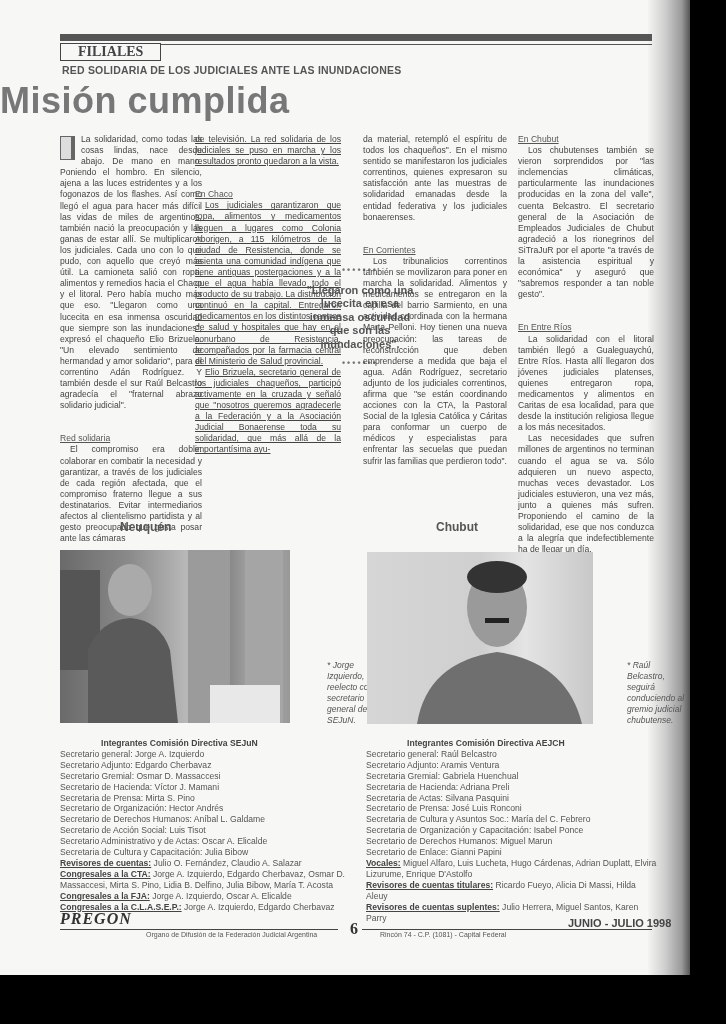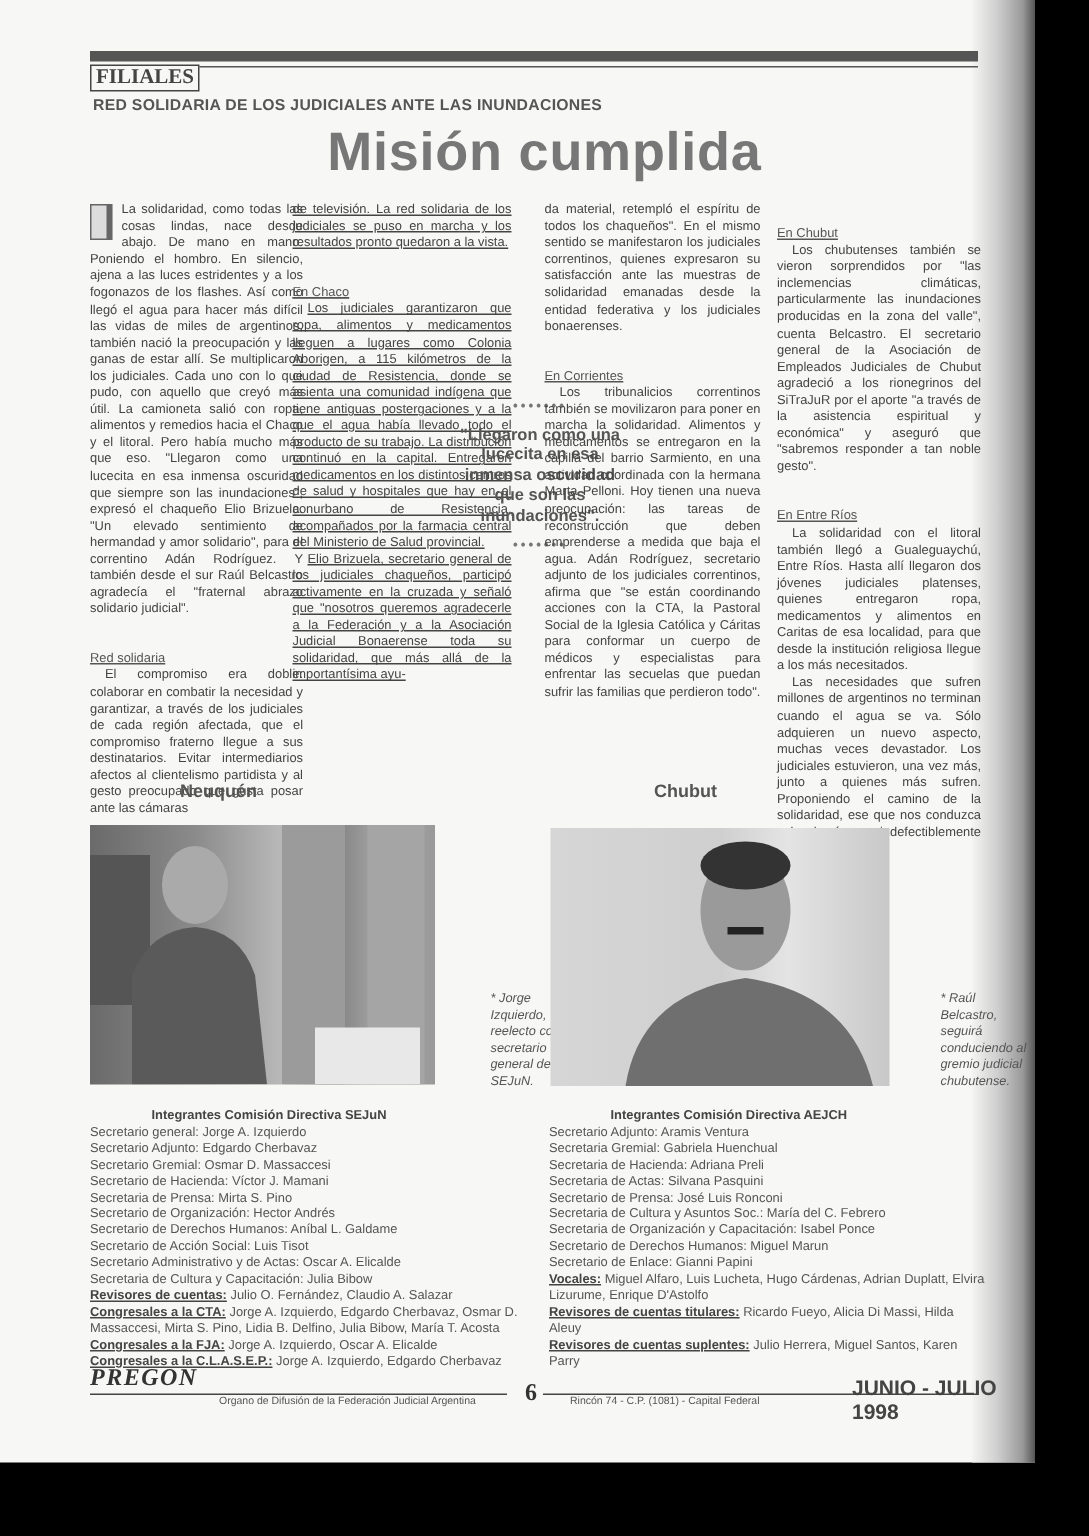--- a/index.html
+++ b/index.html
@@ -1,43 +1,43 @@
 <!DOCTYPE html>
 <html><head>
 <meta charset="utf-8">
 <style>
   html,body{margin:0;padding:0;}
   body{width:726px;height:1024px;background:#000;position:relative;overflow:hidden;font-family:"Liberation Sans",sans-serif;color:#333;}
   .page{position:absolute;left:0;top:0;width:690px;height:975px;background:#f7f7f5;}
   .edge{position:absolute;left:648px;top:0;width:42px;height:975px;background:linear-gradient(to right,#f4f4f2 0%,#cfcfcf 40%,#9a9a9a 80%,#555 100%);}
   .topbar{position:absolute;left:60px;top:34px;width:592px;height:7px;background:#555;}
   .topline{position:absolute;left:60px;top:44px;width:592px;height:1px;background:#555;}
-  .section-tag{position:absolute;left:60px;top:43px;font-family:"Liberation Serif",serif;font-weight:bold;font-size:14px;color:#444;border:1px solid #444;padding:0 3px;line-height:16px;background:#f7f7f5;}
+  .section-tag{position:absolute;left:60px;top:43px;font-family:"Liberation Serif",serif;font-weight:bold;font-size:14px;color:#444;border:1px solid #444;padding:0 17px;line-height:16px;background:#f7f7f5;}
   .kicker{position:absolute;left:62px;top:64px;font-size:10.5px;font-weight:bold;color:#555;letter-spacing:0.2px;}
-  .headline{position:absolute;left:0;width:726px;top:80px;text-align:center;font-size:36px;font-weight:bold;color:#777;letter-spacing:0.5px;padding-left:0;}
+  .headline{position:absolute;left:0;width:726px;top:80px;font-size:36px;font-weight:bold;color:#777;letter-spacing:0.5px;padding-left:0;}
   .col{position:absolute;font-size:8.6px;line-height:11.1px;color:#444;text-align:justify;}
   .col p{margin:0;text-indent:10px;}
   .col p.noindent{text-indent:0;}
   .col .sub{text-decoration:underline;font-weight:normal;color:#555;margin-top:22px;}
   .dropcap{float:left;width:10px;height:22px;border:1px solid #666;border-right-width:4px;margin:2px 6px 0 0;background:#ddd;}
   .pull{position:absolute;left:300px;top:262px;width:120px;text-align:center;font-weight:bold;font-size:11px;line-height:13.5px;color:#555;}
   .dots{letter-spacing:2px;font-size:9px;color:#777;margin:2px 0 6px;}
   .region-title{position:absolute;font-size:12px;font-weight:bold;color:#555;}
   .photo{position:absolute;background:#888;overflow:hidden;}
   .caption{position:absolute;font-style:italic;font-size:8.5px;line-height:11px;color:#555;margin-left:30px;}
   .list{position:absolute;font-size:8.6px;line-height:10.9px;color:#555;}
   .list .h{font-weight:bold;color:#444;margin-left:41px;}
   .list b{color:#444;}
   .list b.u{text-decoration:underline;}
   .footer-logo{position:absolute;left:60px;top:910px;font-family:"Liberation Serif",serif;font-style:italic;font-weight:bold;font-size:16px;color:#333;letter-spacing:1px;}
   .fline1{position:absolute;left:60px;top:929px;width:278px;height:1px;background:#444;}
   .fline2{position:absolute;left:362px;top:929px;width:290px;height:1px;background:#444;}
   .ftxt{position:absolute;font-size:7px;color:#555;}
   .pagenum{position:absolute;left:350px;top:920px;font-family:"Liberation Serif",serif;font-weight:bold;font-size:16px;color:#333;}
-  .date{position:absolute;left:568px;top:917px;font-size:14px;font-weight:bold;color:#444;}
+  .date{position:absolute;left:568px;top:917px;font-size:11px;font-weight:bold;color:#444;}
 </style>
 </head>
 <body>
 
 <div class="page">
   <div class="edge"></div>
   <div class="topbar"></div>
   <div class="topline"></div>
   <div class="section-tag">FILIALES</div>
   <div class="kicker">RED SOLIDARIA DE LOS JUDICIALES ANTE LAS INUNDACIONES</div>
@@ -62,21 +62,21 @@
     <div class="dots" style="margin-top:6px;">•••••••</div>
   </div>
 
   <div class="col" style="left:363px;top:134px;width:144px;">
     <p class="noindent">da material, retempló el espíritu de todos los chaqueños". En el mismo sentido se manifestaron los judiciales correntinos, quienes expresaron su satisfacción ante las muestras de solidaridad emanadas desde la entidad federativa y los judiciales bonaerenses.</p>
     <p class="noindent sub">En Corrientes</p>
     <p style="margin-left:0;">Los tribunalicios correntinos también se movilizaron para poner en marcha la solidaridad. Alimentos y medicamentos se entregaron en la capilla del barrio Sarmiento, en una actividad coordinada con la hermana Marta Pelloni. Hoy tienen una nueva preocupación: las tareas de reconstrucción que deben emprenderse a medida que baja el agua. Adán Rodríguez, secretario adjunto de los judiciales correntinos, afirma que "se están coordinando acciones con la CTA, la Pastoral Social de la Iglesia Católica y Cáritas para conformar un cuerpo de médicos y especialistas para enfrentar las secuelas que puedan sufrir las familias que perdieron todo".</p>
   </div>
 
   <div class="col" style="left:518px;top:134px;width:136px;">
-    <p class="noindent sub" style="margin-top:16px;">En Chubut</p>
+    <p class="noindent sub" style="margin-top:0;">En Chubut</p>
     <p>Los chubutenses también se vieron sorprendidos por "las inclemencias climáticas, particularmente las inundaciones producidas en la zona del valle", cuenta Belcastro. El secretario general de la Asociación de Empleados Judiciales de Chubut agradeció a los rionegrinos del SiTraJuR por el aporte "a través de la asistencia espiritual y económica" y aseguró que "sabremos responder a tan noble gesto".</p>
     <p class="noindent sub">En Entre Ríos</p>
     <p>La solidaridad con el litoral también llegó a Gualeguaychú, Entre Ríos. Hasta allí llegaron dos jóvenes judiciales platenses, quienes entregaron ropa, medicamentos y alimentos en Caritas de esa localidad, para que desde la institución religiosa llegue a los más necesitados.</p>
     <p>Las necesidades que sufren millones de argentinos no terminan cuando el agua se va. Sólo adquieren un nuevo aspecto, muchas veces devastador. Los judiciales estuvieron, una vez más, junto a quienes más sufren. Proponiendo el camino de la solidaridad, ese que nos conduzca a la alegría que indefectiblemente ha de llegar un día.</p>
   </div>
 
   <div class="region-title" style="left:120px;top:520px;">Neuquén</div>
   <div class="photo" style="left:60px;top:550px;width:230px;height:173px;background:linear-gradient(90deg,#6a6a6a 0%,#8a8a8a 30%,#b8b8b8 55%,#7e7e7e 70%,#a9a9a9 85%,#999 100%);">
     <svg width="230" height="173" viewBox="0 0 230 173">
       <rect x="0" y="20" width="40" height="100" fill="#555"></rect>
@@ -113,20 +113,21 @@
     <div>Secretario Administrativo y de Actas: Oscar A. Elicalde</div>
     <div>Secretaria de Cultura y Capacitación: Julia Bibow</div>
     <div><b class="u">Revisores de cuentas:</b><span> Julio O. Fernández, Claudio A. Salazar</span></div>
     <div><b class="u">Congresales a la CTA:</b><span> Jorge A. Izquierdo, Edgardo Cherbavaz, Osmar D. Massaccesi, Mirta S. Pino, Lidia B. Delfino, Julia Bibow, María T. Acosta</span></div>
     <div><b class="u">Congresales a la FJA:</b><span> Jorge A. Izquierdo, Oscar A. Elicalde</span></div>
     <div><b class="u">Congresales a la C.L.A.S.E.P.:</b><span> Jorge A. Izquierdo, Edgardo Cherbavaz</span></div>
   </div>
 
   <div class="list" style="left:366px;top:738px;width:292px;">
     <div class="h">Integrantes Comisión Directiva AEJCH</div>
+    <div>Secretario general: Raúl Belcastro</div>
     <div>Secretario Adjunto: Aramis Ventura</div>
     <div>Secretaria Gremial: Gabriela Huenchual</div>
     <div>Secretaria de Hacienda: Adriana Preli</div>
     <div>Secretaria de Actas: Silvana Pasquini</div>
     <div>Secretario de Prensa: José Luis Ronconi</div>
     <div>Secretaria de Cultura y Asuntos Soc.: María del C. Febrero</div>
     <div>Secretaria de Organización y Capacitación: Isabel Ponce</div>
     <div>Secretario de Derechos Humanos: Miguel Marun</div>
     <div>Secretario de Enlace: Gianni Papini</div>
     <div><b class="u">Vocales:</b><span> Miguel Alfaro, Luis Lucheta, Hugo Cárdenas, Adrian Duplatt, Elvira Lizurume, Enrique D'Astolfo</span></div>

